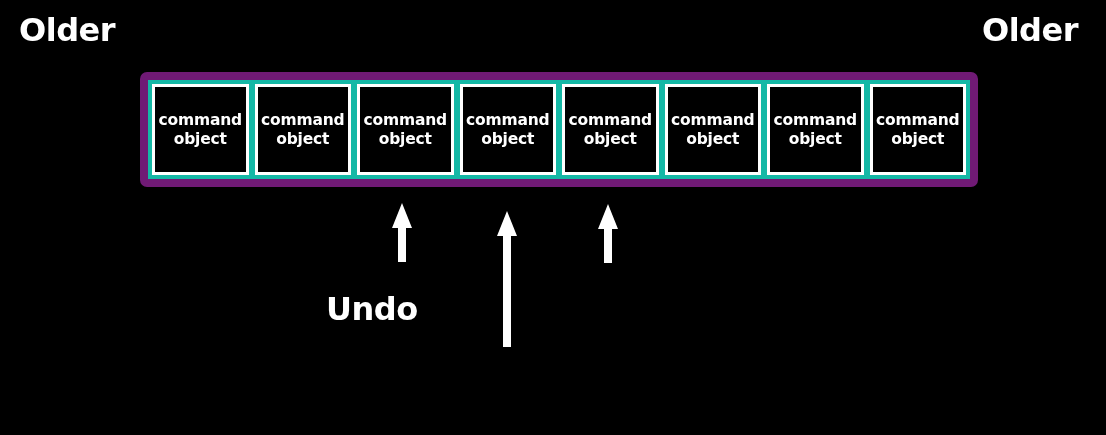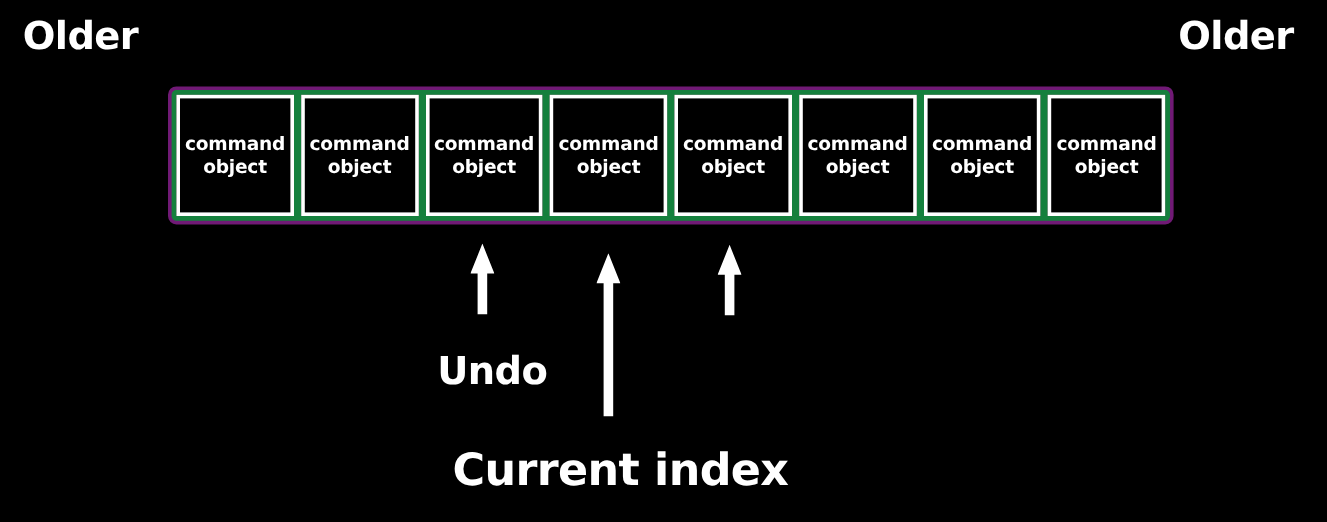--- a/index.html
+++ b/index.html
@@ -28,23 +28,23 @@
   .corner-label.older { left: 19px; }
   .corner-label.newer { right: 28px; }
 
   .stack {
     position: absolute;
     left: 140px;
     top: 72px;
     width: 838px;
     height: 115px;
     box-sizing: border-box;
-    border: 3px solid #701a75;
+    border: 8px solid #701a75;
     border-radius: 7px;
-    background: #15803d;
+    background: #14b8a6;
     display: flex;
     gap: 6px;
     padding: 4px;
     align-items: stretch;
   }
   .box {
     flex: 1 1 0;
     box-sizing: border-box;
     border: 3px solid #ffffff;
     background: #000000;
@@ -62,21 +62,21 @@
   }
 
   .arrow {
     position: absolute;
     display: block;
   }
   .arrow svg { display: block; }
 
   .annotation {
     position: absolute;
-    text-align: right;
+    text-align: left;
     font-weight: 800;
     line-height: 1;
     white-space: nowrap;
   }
   .annotation.undo {
     left: 326px;
     top: 293px;
     width: 130px;
     font-size: 32px;
     letter-spacing: -0.5px;
@@ -154,15 +154,14 @@
 
   <span class="arrow" style="left:598px; top:204px;">
     <svg width="20" height="59" viewBox="0 0 20 59" xmlns="http://www.w3.org/2000/svg">
       <polygon points="10,0 20,25 14,25 14,59 6,59 6,25 0,25" fill="#ffffff"></polygon>
     </svg>
   </span>
 
   <div class="annotation undo">Undo</div>
 
 
-  <div class="annotation current">Current index</div>
 
 </div>
 
 </body></html>

